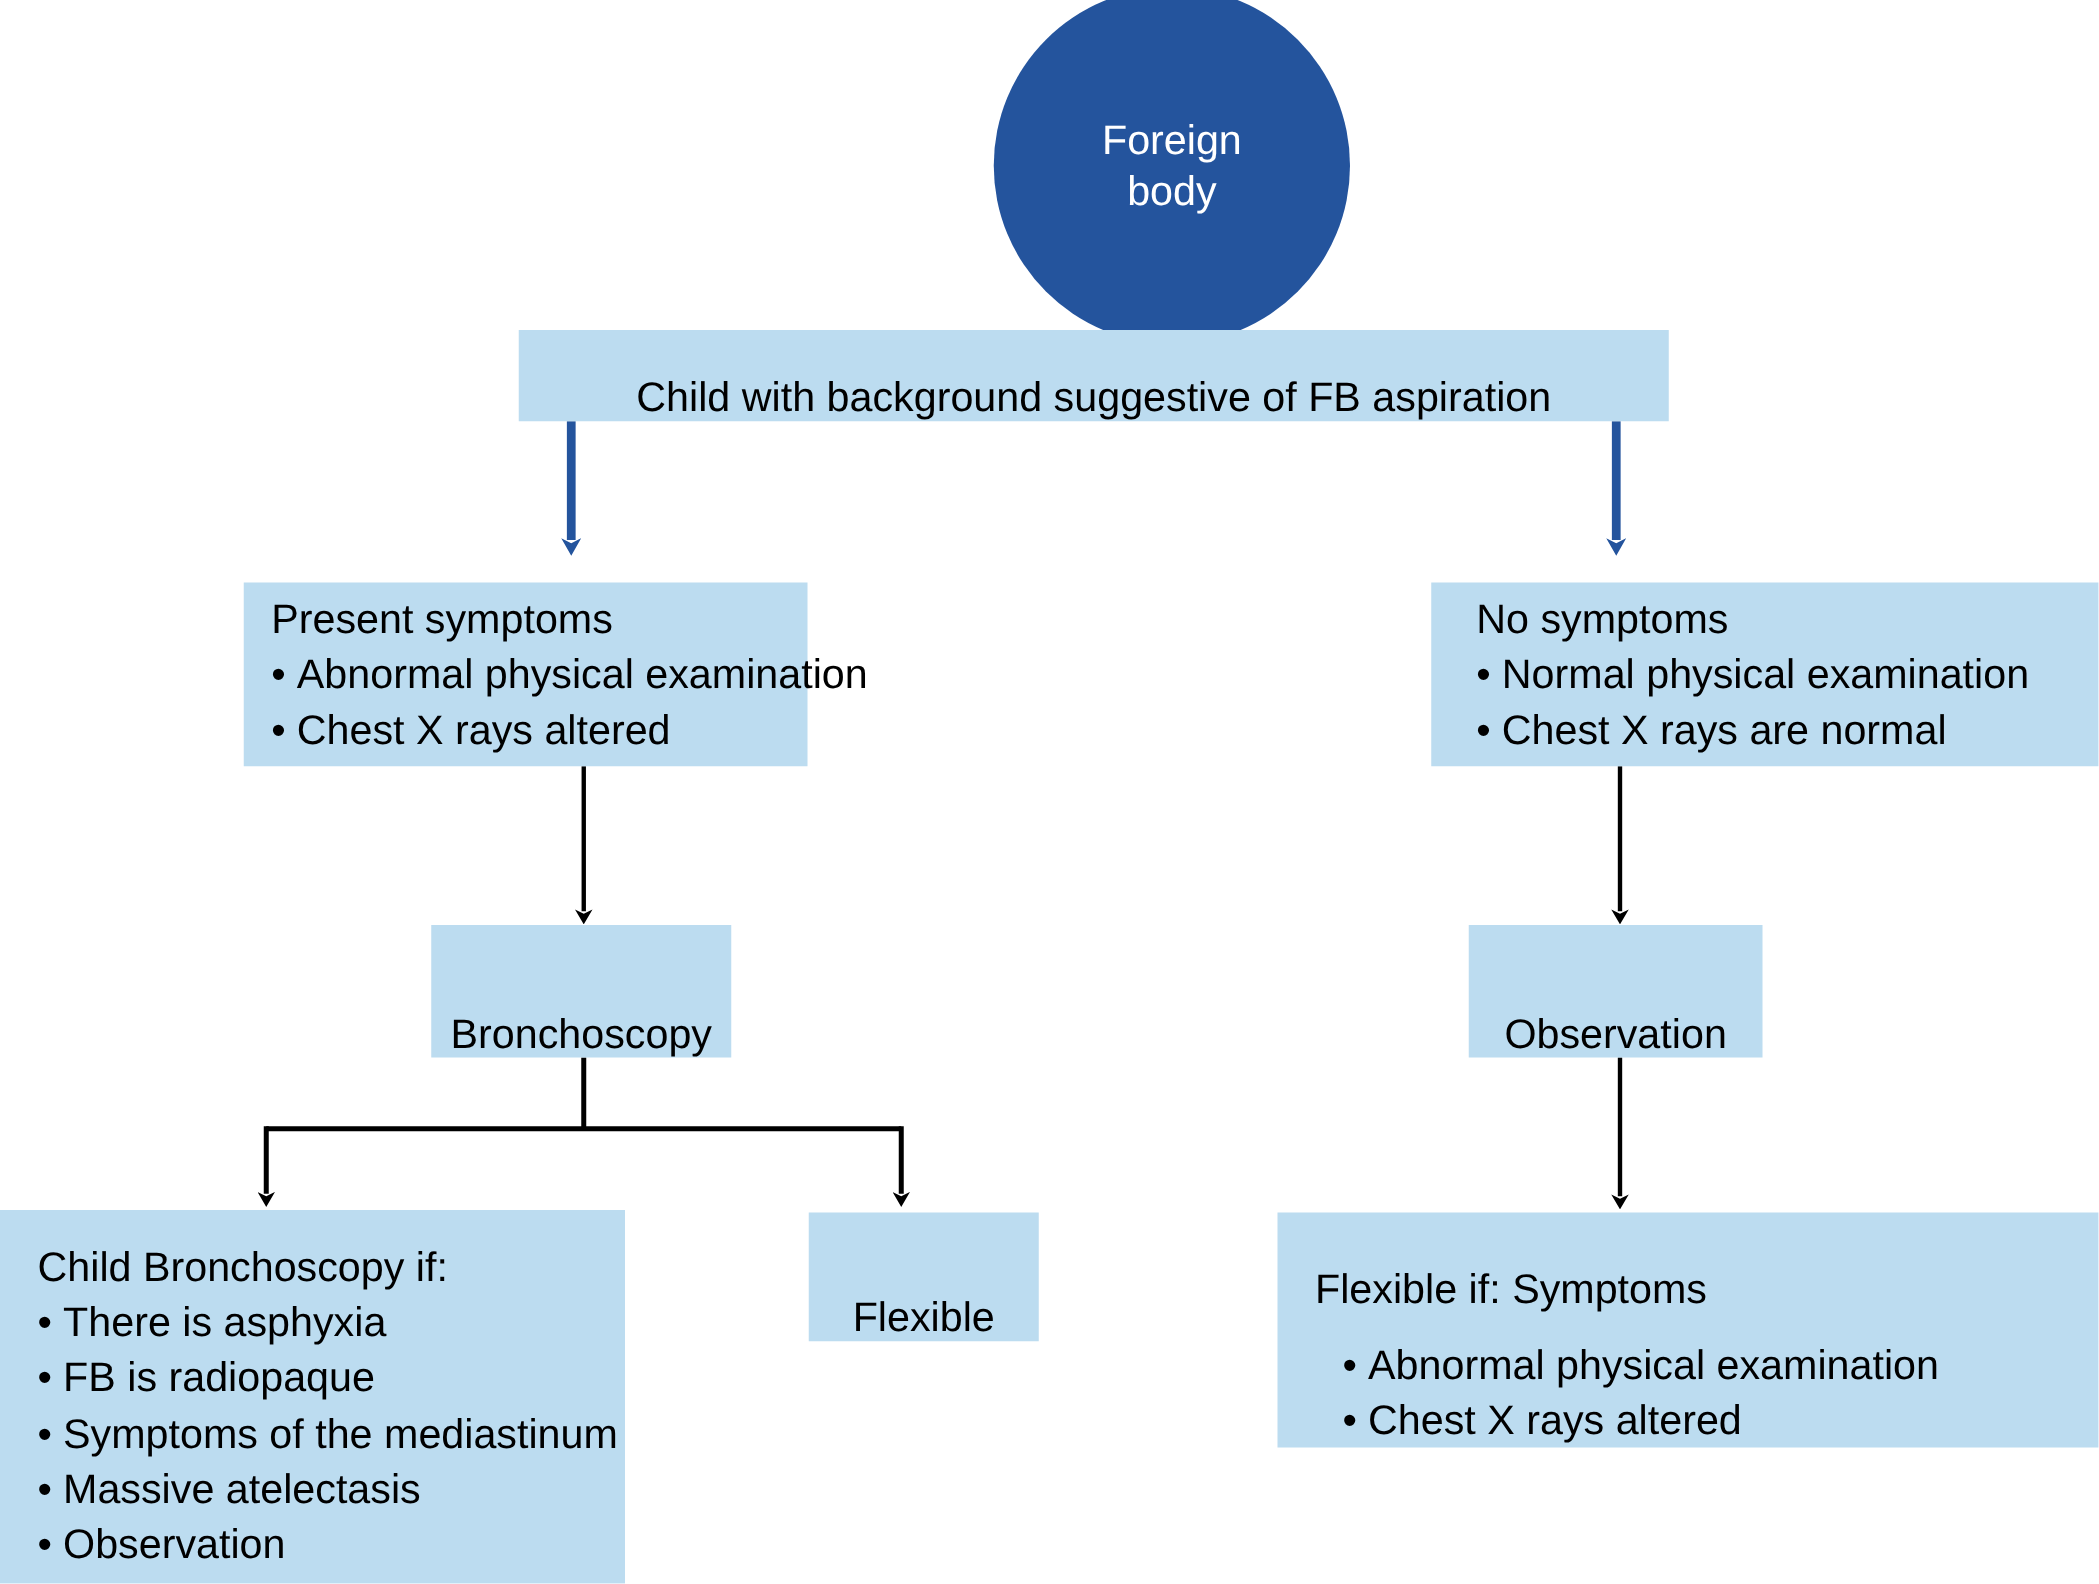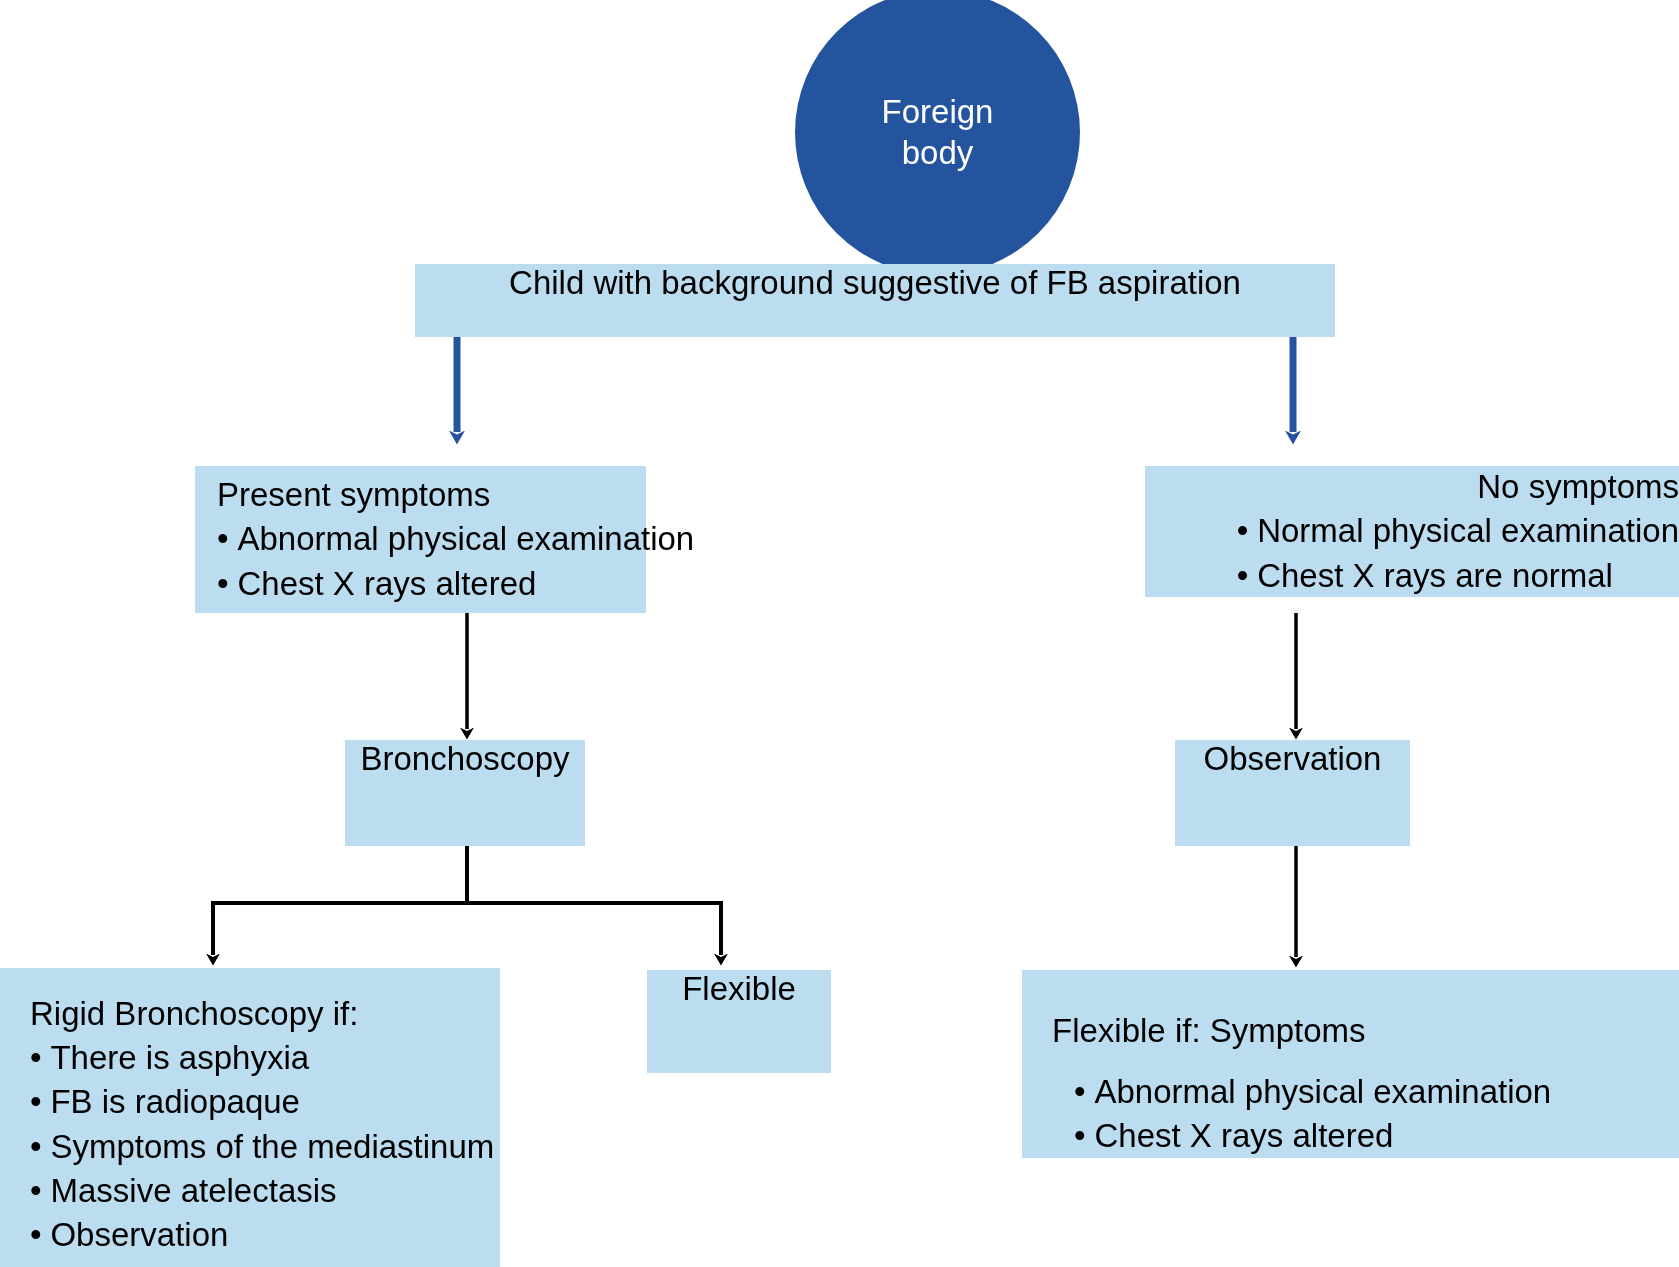--- a/index.html
+++ b/index.html
@@ -30,21 +30,21 @@
     display: flex;
     align-items: center;
     justify-content: center;
     text-align: center;
     line-height: 1.22;
     font-size: 33px;
   }
   .circle .line2 { display: block; }
   .center-text {
     display: flex;
-    align-items: flex-start;
+    align-items: flex-end;
     justify-content: center;
     text-align: center;
     font-size: 33px;
   }
   .list-box {
     display: flex;
     flex-direction: column;
     justify-content: center;
     font-size: 33px;
     line-height: 1.34;
@@ -109,38 +109,38 @@
   </div>
 
   <div class="node box list-box" style="left:195px; top:466px; width:451px; height:147px; padding:14px 0 14px 22px;">
     <div class="head">Present symptoms</div>
     <ul class="bullets">
       <li>Abnormal physical examination</li>
       <li>Chest X rays altered</li>
     </ul>
   </div>
 
-  <div class="node box list-box" style="left:1145px; top:466px; width:534px; height:131px; padding:14px 0 14px 24px;align-items:flex-end;">
+  <div class="node box list-box" style="left:1145px; top:466px; width:534px; height:147px; padding:14px 0 14px 36px;">
     <div class="head">No symptoms</div>
     <ul class="bullets">
       <li>Normal physical examination</li>
       <li>Chest X rays are normal</li>
     </ul>
   </div>
 
   <div class="node box center-text" style="left:345px; top:740px; width:240px; height:106px;">
     <span>Bronchoscopy</span>
   </div>
 
   <div class="node box center-text" style="left:1175px; top:740px; width:235px; height:106px;">
     <span>Observation</span>
   </div>
 
   <div class="node box list-box" style="left:0px; top:968px; width:500px; height:299px; padding:24px 0 0 30px; justify-content:flex-start;">
-    <div class="head">Rigid Bronchoscopy if:</div>
+    <div class="head">Child Bronchoscopy if:</div>
     <ul class="bullets">
       <li>There is asphyxia</li>
       <li>FB is radiopaque</li>
       <li>Symptoms of the mediastinum</li>
       <li>Massive atelectasis</li>
       <li>Observation</li>
     </ul>
   </div>
 
   <div class="node box center-text" style="left:647px; top:970px; width:184px; height:103px;">

